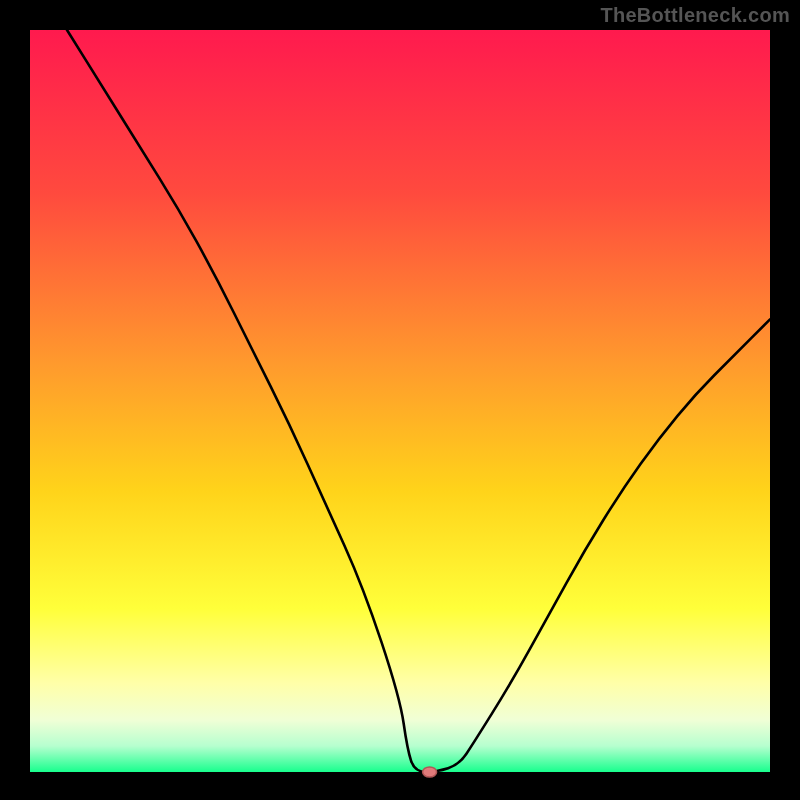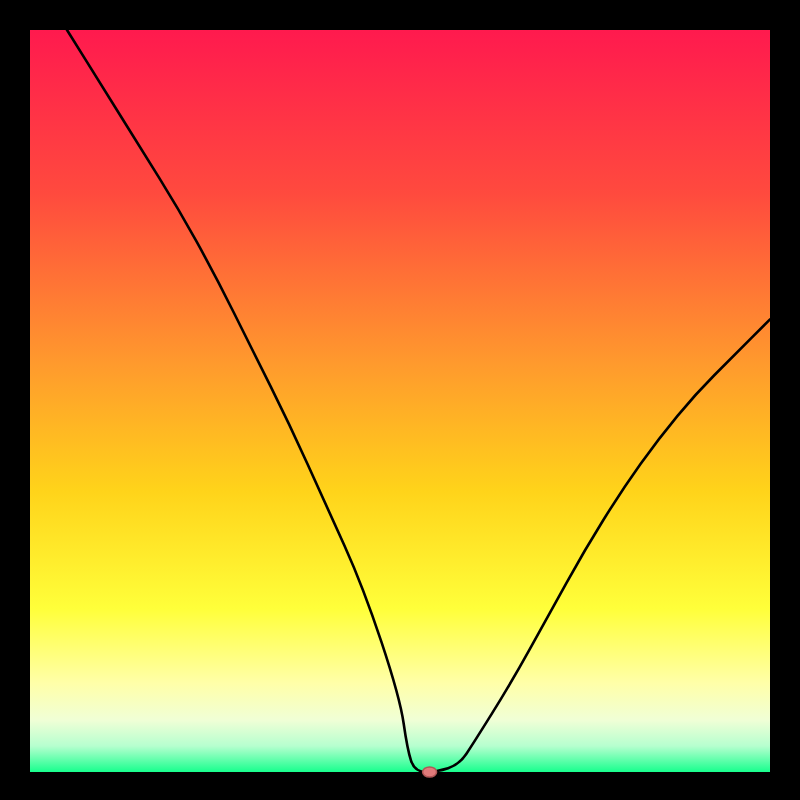--- a/index.html
+++ b/index.html
@@ -29,20 +29,21 @@
   svg {
     position: absolute;
     top: 0;
     left: 0;
   }
 </style>
 </head>
 <body>
 
 <div class="wrap">
+  <div class="watermark">TheBottleneck.com</div>
   <svg id="chart-svg" width="800" height="800" viewBox="0 0 800 800">
     <defs>
       <linearGradient id="bg-grad" x1="0" y1="0" x2="0" y2="1">
           <stop offset="0%" stop-color="#ff1a4e"></stop>
           <stop offset="22%" stop-color="#ff4a3e"></stop>
           <stop offset="45%" stop-color="#ff9a2d"></stop>
           <stop offset="62%" stop-color="#ffd31a"></stop>
           <stop offset="78%" stop-color="#ffff3a"></stop>
           <stop offset="88%" stop-color="#ffffa8"></stop>
           <stop offset="93%" stop-color="#f0ffd6"></stop>

